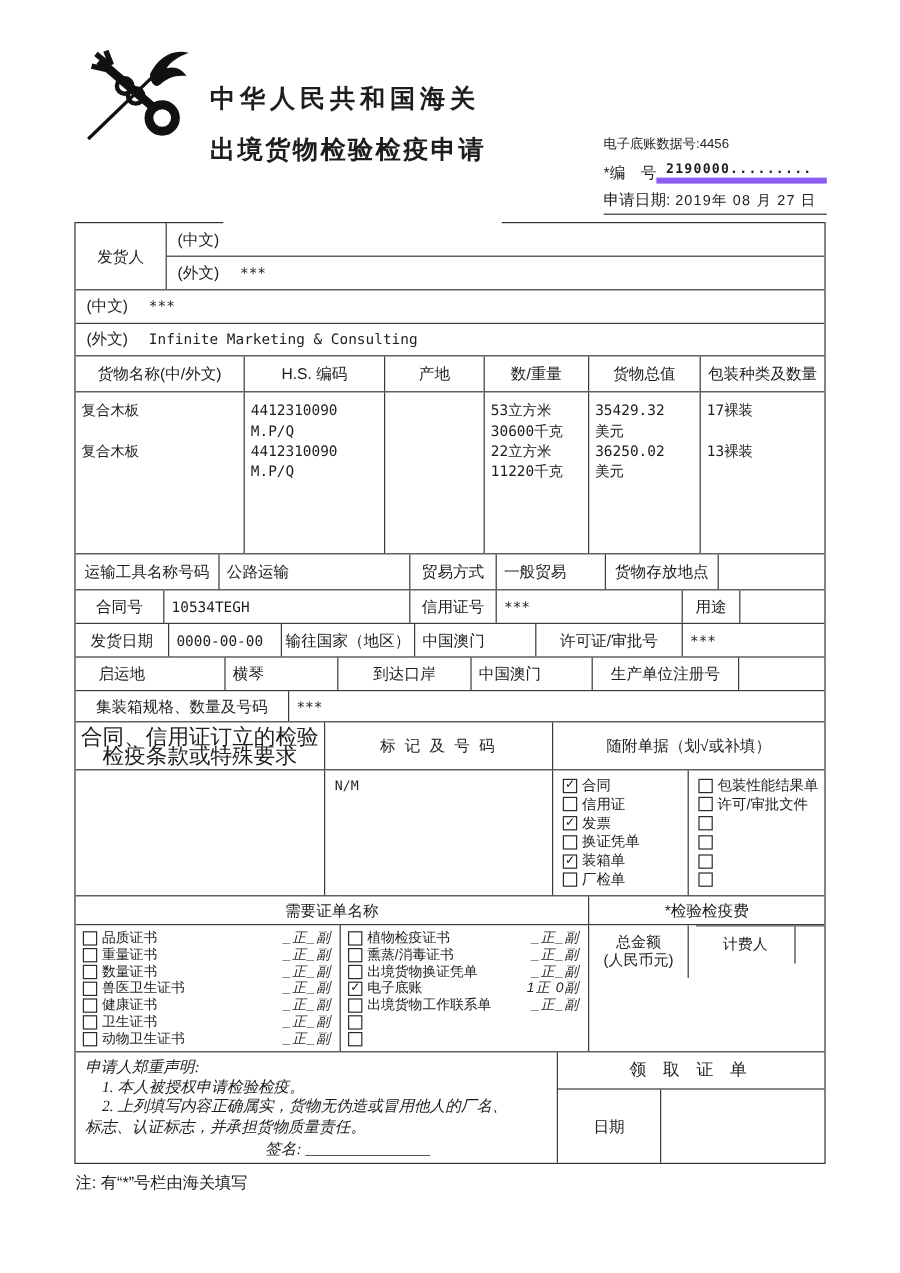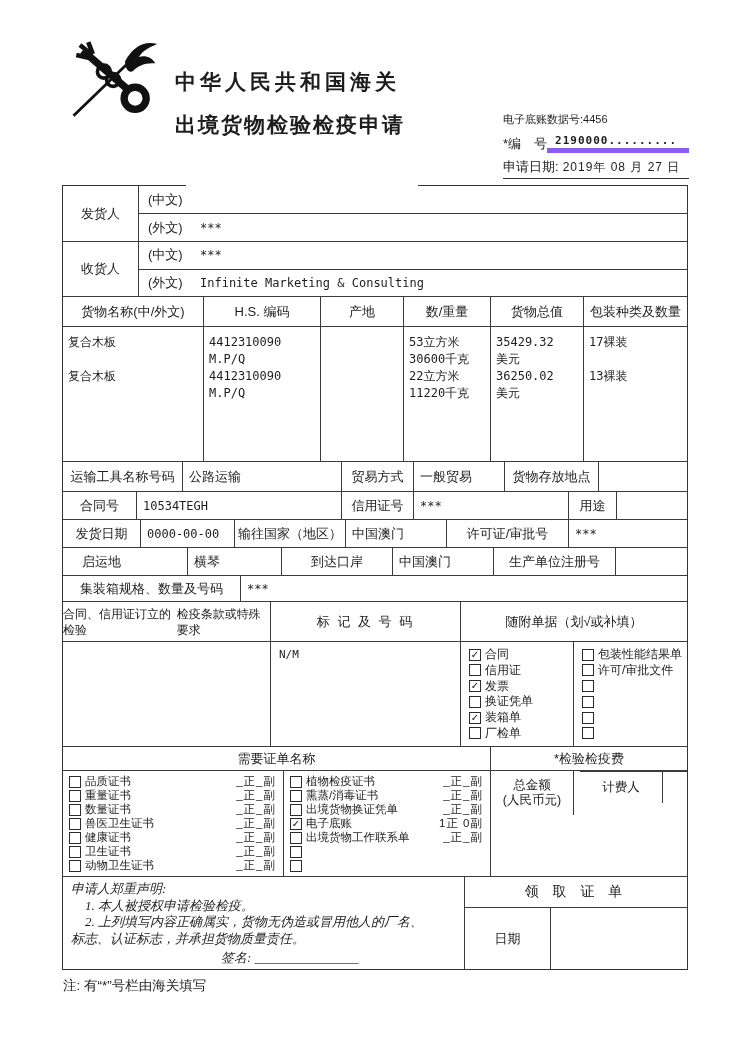--- a/index.html
+++ b/index.html
@@ -47,33 +47,33 @@
   .r-goods-b{height:135px;}
   .gcol{padding:7px 5px;font-size:12px;}
   .gline{min-height:17px;line-height:17px;white-space:nowrap;}
 
   
   .r-c1{height:30px;}.r-c2{height:28px;}.r-c3{height:28px;}.r-c4{height:28px;}.r-c5{height:26px;}
 
   
   .r-dh{height:40px;}
   .r-db{height:105px;}
-  .two-line{display:flex;flex-direction:row;align-items:center;justify-content:center;font-size:12px;line-height:16px;}
+  .two-line{display:flex;flex-direction:column;align-items:center;justify-content:center;font-size:18px;line-height:16px;}
   .marksv{padding:6px 0 0 8px;font-size:11px;}
   .doccol{display:flex;flex-direction:column;justify-content:space-between;padding:5px 4px 5px 8px;}
   .docitem{display:flex;align-items:center;font-size:12px;height:15px;}
   .cb{flex:none;width:10px;height:10px;border:1px solid #2b2b2b;margin-right:4px;font-size:10px;line-height:9px;
       text-align:center;font-weight:bold;color:#111;}
 
   
   .r-eh{height:24px;}
   .r-eb{height:106px;}
   .certcol{display:flex;flex-direction:column;justify-content:space-between;padding:4px 4px 4px 6px;}
   .citem{display:flex;align-items:center;font-size:11.5px;height:13px;}
-  .ctail{margin-left:auto;padding-right:3px;letter-spacing:1px;white-space:pre;}
+  .ctail{margin-left:auto;padding-right:3px;letter-spacing:1px;white-space:pre;font-style:italic;}
   .feeblock{flex:1;display:flex;flex-direction:row;}
   .feerow{display:flex;}
   .feerow + .feerow{border-top:1px solid #3b3b3b;}
   .fee-l{width:82px;flex:none;border-right:1px solid #3b3b3b;display:flex;flex-direction:column;
          align-items:center;justify-content:center;font-size:12.5px;line-height:15px;}
   .fee-v{flex:1;font-size:12px;display:flex;align-items:center;padding-left:6px;}
   .fr1{flex:none;height:44px;}.fr2{flex:none;height:31px;}.fr3{flex:1;}
 
   
   .r-f{height:93px;}
@@ -133,21 +133,20 @@
         <span class="pval mono"></span>
       </div>
       <div class="psub">
         <span class="plang">(外文)</span>
         <span class="pval mono">***</span>
       </div>
     </div>
   </div>
 
   <div class="row r-party">
-    <div class="c lab" style="width:75px;flex:none;">收货人</div>
     <div class="c pgcol">
       <div class="psub">
         <span class="plang">(中文)</span>
         <span class="pval mono">***</span>
       </div>
       <div class="psub">
         <span class="plang">(外文)</span>
         <span class="pval mono">Infinite Marketing &amp; Consulting</span>
       </div>
     </div>

